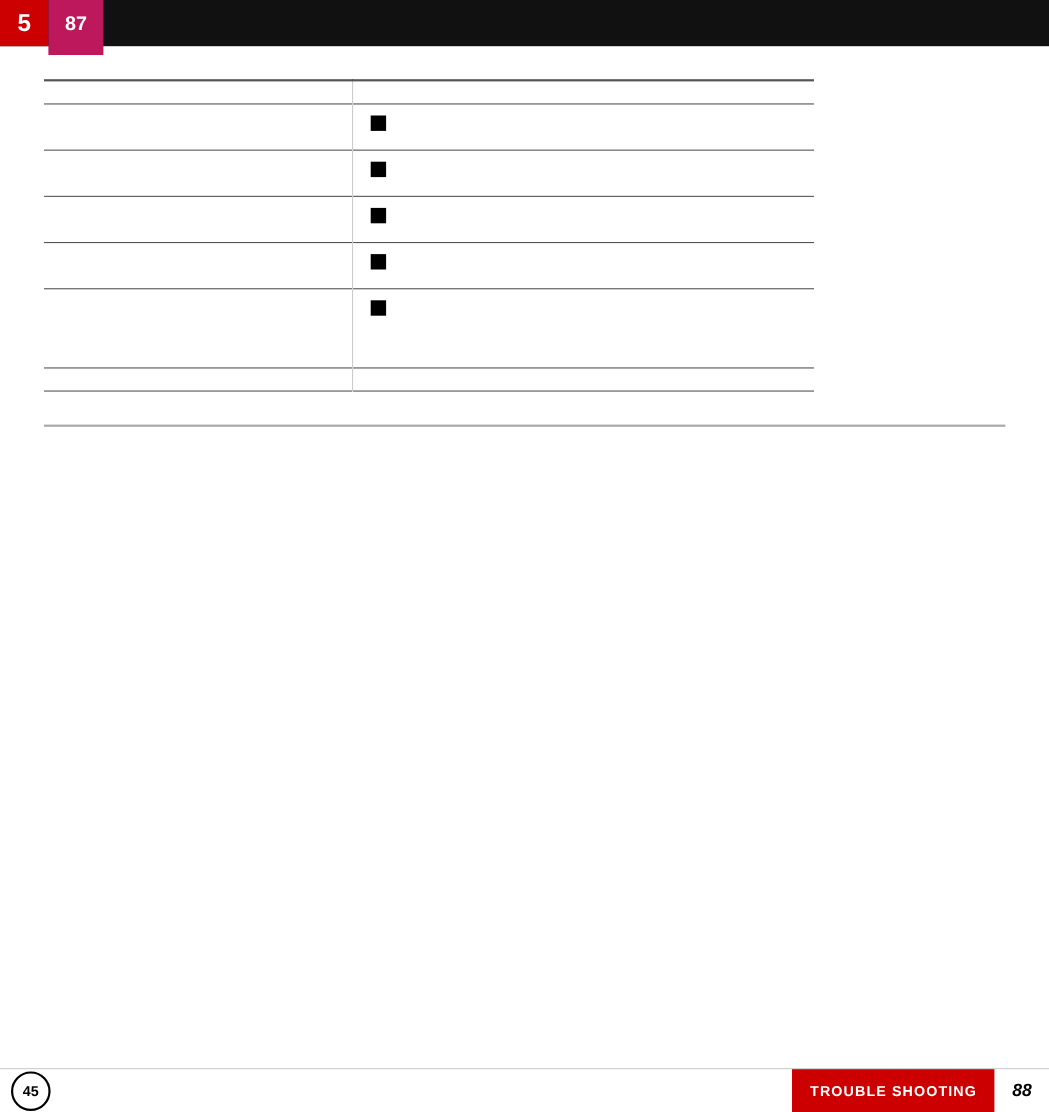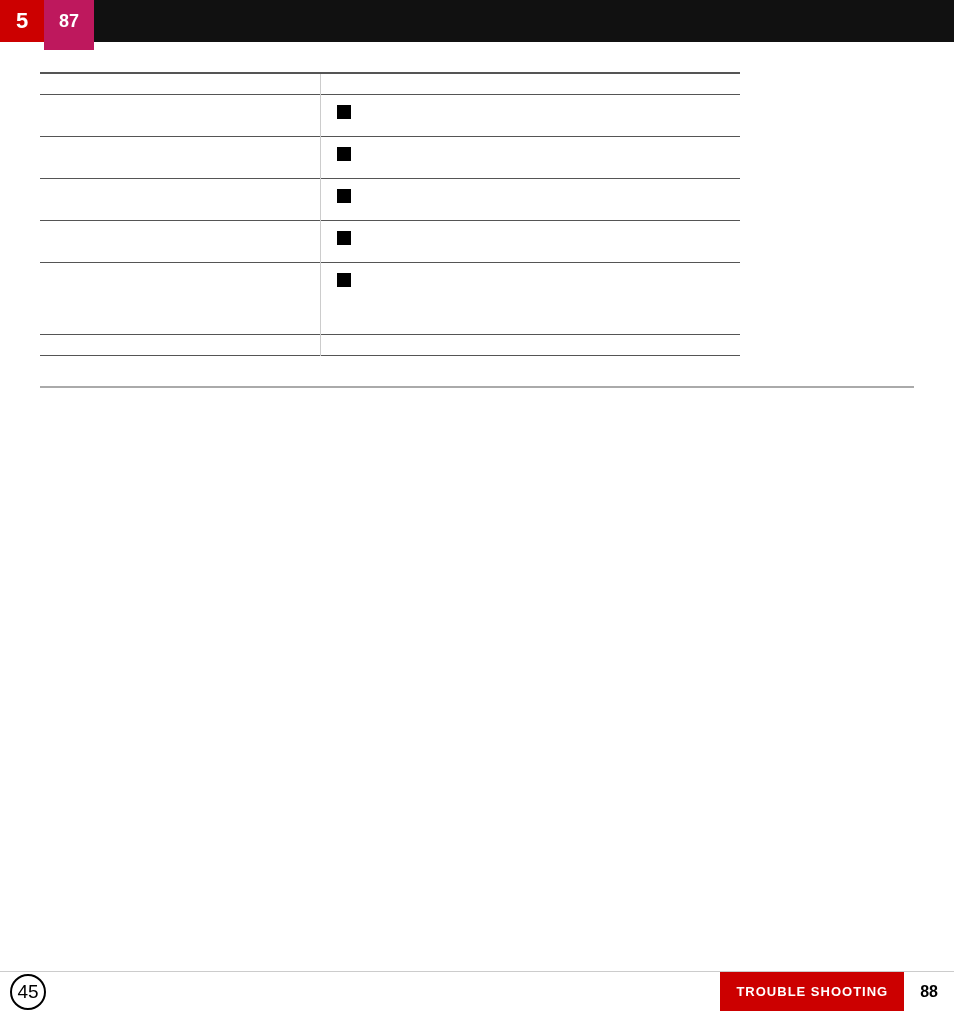--- a/index.html
+++ b/index.html
@@ -147,22 +147,22 @@
     }
 
     .footer-circle {
       width: 36px;
       height: 36px;
       border: 2px solid #000000;
       border-radius: 50%;
       display: flex;
       align-items: center;
       justify-content: center;
-      font-size: 19px;
-      font-weight: normal;
+      font-size: 13px;
+      font-weight: bold;
       color: #000000;
       margin-left: 10px;
     }
 
     .footer-right {
       display: flex;
       align-items: center;
       height: 40px;
     }
 
@@ -177,20 +177,21 @@
       display: flex;
       align-items: center;
       text-transform: uppercase;
     }
 
     .footer-page-num {
       font-size: 16px;
       font-weight: bold;
       color: #000000;
       padding: 0 16px;
+      font-style: italic;
     }
   </style>
 </head>
 <body>
 
 <div class="header-bar">
   <div class="header-chapter-num">5</div>
   <div class="header-page-num">87</div>
 </div>
 

